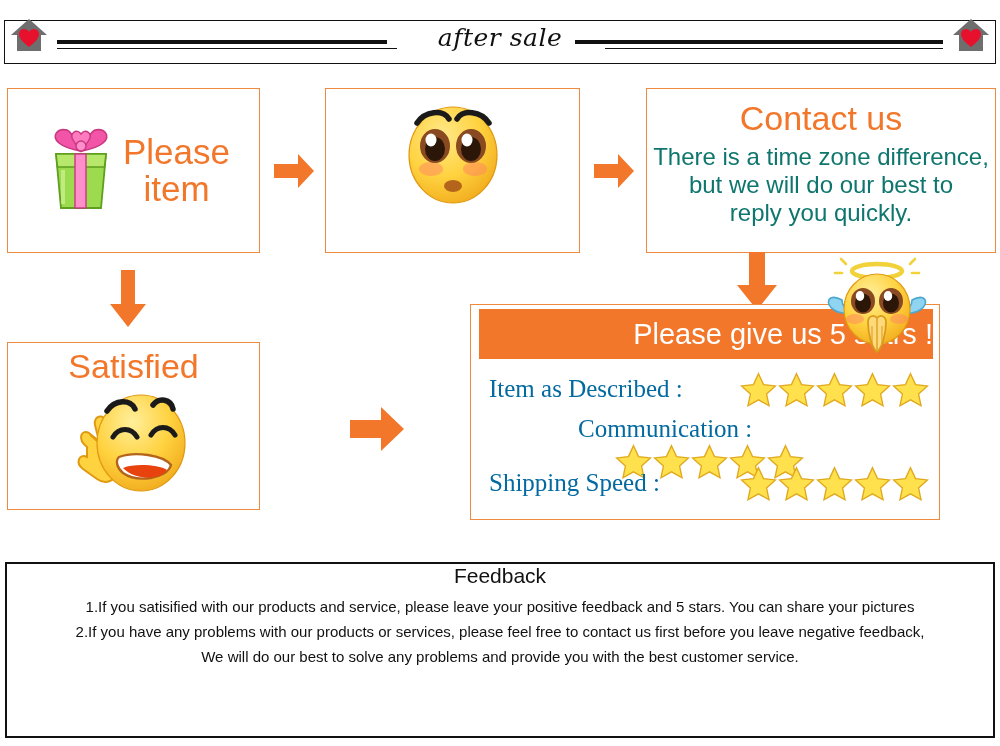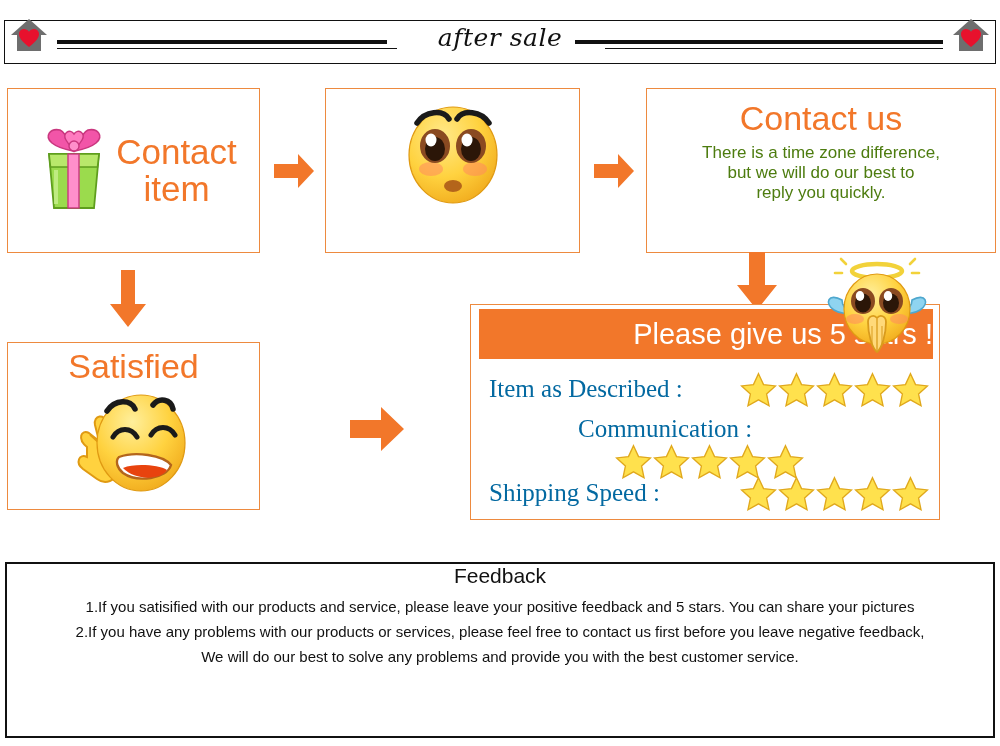--- a/index.html
+++ b/index.html
@@ -39,21 +39,21 @@
 
   
   .box {
     position: absolute; border: 1.5px solid #ED8A3F; background: #fff;
   }
   .box-title {
     color: #F2772A; font-size: 34px; line-height: 1.05;
     text-align: center; font-weight: 400;
   }
   .box-sub {
-    color: #4d7c0f; font-size: 17px; line-height: 1.18; text-align: center;
+    color: #0f766e; font-size: 24px; line-height: 1.18; text-align: center;
   }
 
   #box-receive { left: 7px;   top: 88px;  width: 253px; height: 165px; }
   #box-receive .inner {
     display: flex; align-items: center; justify-content: center;
     height: 100%; gap: 4px; padding-left: 6px;
   }
   #box-receive .box-title { font-size: 35px; }
 
   #box-unsatisfied { left: 325px; top: 88px;  width: 255px; height: 165px; }
@@ -85,21 +85,21 @@
   }
   .rating-label {
     font-family: "Liberation Serif", serif;
     color: #0369a1; font-size: 25px; width: 262px; white-space: nowrap;
   }
   .stars { display: flex; gap: 1px; }
   .star-svg { width: 37px; height: 36px; display:block; }
 
   #row-0 { top: 58px; }
   #row-1 { top: 110px; flex-direction: column; }
-  #row-2 { top: 162px; gap: 48px; }
+  #row-2 { top: 152px; gap: 48px; }
 
   #angel { position: absolute; left: 822px; top: 256px; width: 106px; height: 106px; }
 
   
   #feedback {
     position: absolute; left: 5px; top: 562px; width: 990px; height: 176px;
     border: 2px solid #111; background: #fff;
   }
   #feedback-title {
     text-align: center; font-size: 21px; color: #111; margin-top: 0;
@@ -147,21 +147,21 @@
             <path d="M30 16 C26 9 34 4 38 10 C42 4 50 9 46 16 C43 21 39 25 38 27 C37 25 33 21 30 16 Z" fill="#FF7BC0" stroke="#C9377F" stroke-width="1.4"></path>
             <circle cx="38" cy="22" r="5" fill="#FF8FCB" stroke="#C9377F" stroke-width="1.4"></circle>
           </g>
           <path d="M13 30 L63 30 L58 84 L18 84 Z" fill="#9BDB4D" stroke="#5F9E1E" stroke-width="1.8"></path>
           <path d="M13 30 L63 30 L61.5 43 L14.5 43 Z" fill="#B8E86B" stroke="#5F9E1E" stroke-width="1.6"></path>
           <rect x="32" y="30" width="11" height="54" fill="#FF8FCB" stroke="#C9377F" stroke-width="1.4"></rect>
           <path d="M20 46 L20 80" stroke="#C8F08E" stroke-width="4" opacity="0.8"></path>
         </svg>
       </span>
       <span class="box-title">
-        <span>Contact</span><br>
+        <span>Please</span><br>
         <span>item</span>
       </span>
     </div>
   </div>
 
   <div class="arrow" style="left:272px; top:152px;">
     <svg width="44" height="38" viewBox="0 0 44 38" aria-hidden="true">
       <path d="M2 12 L26 12 L26 2 L42 19 L26 36 L26 26 L2 26 Z" fill="#F2772A"></path>
     </svg>
   </div>

